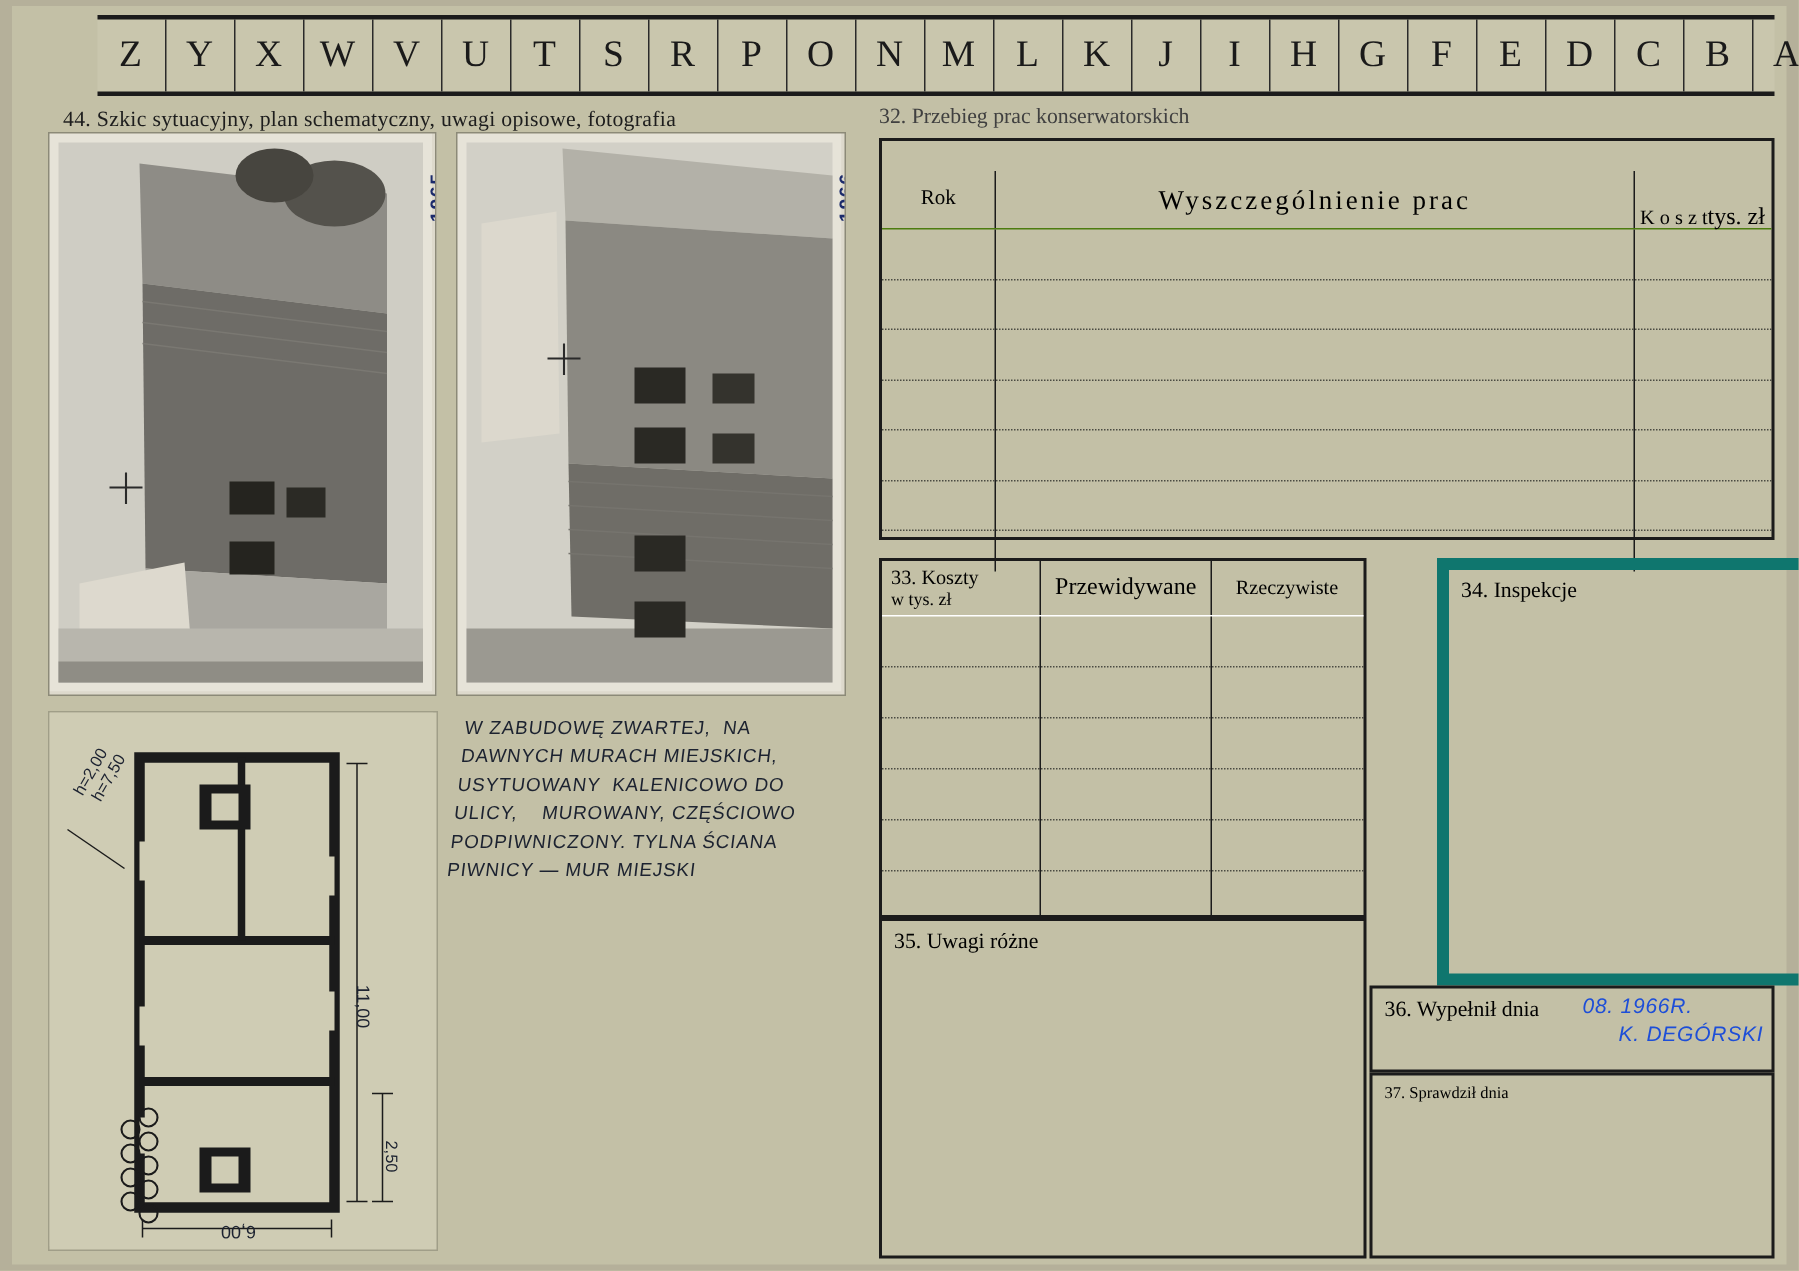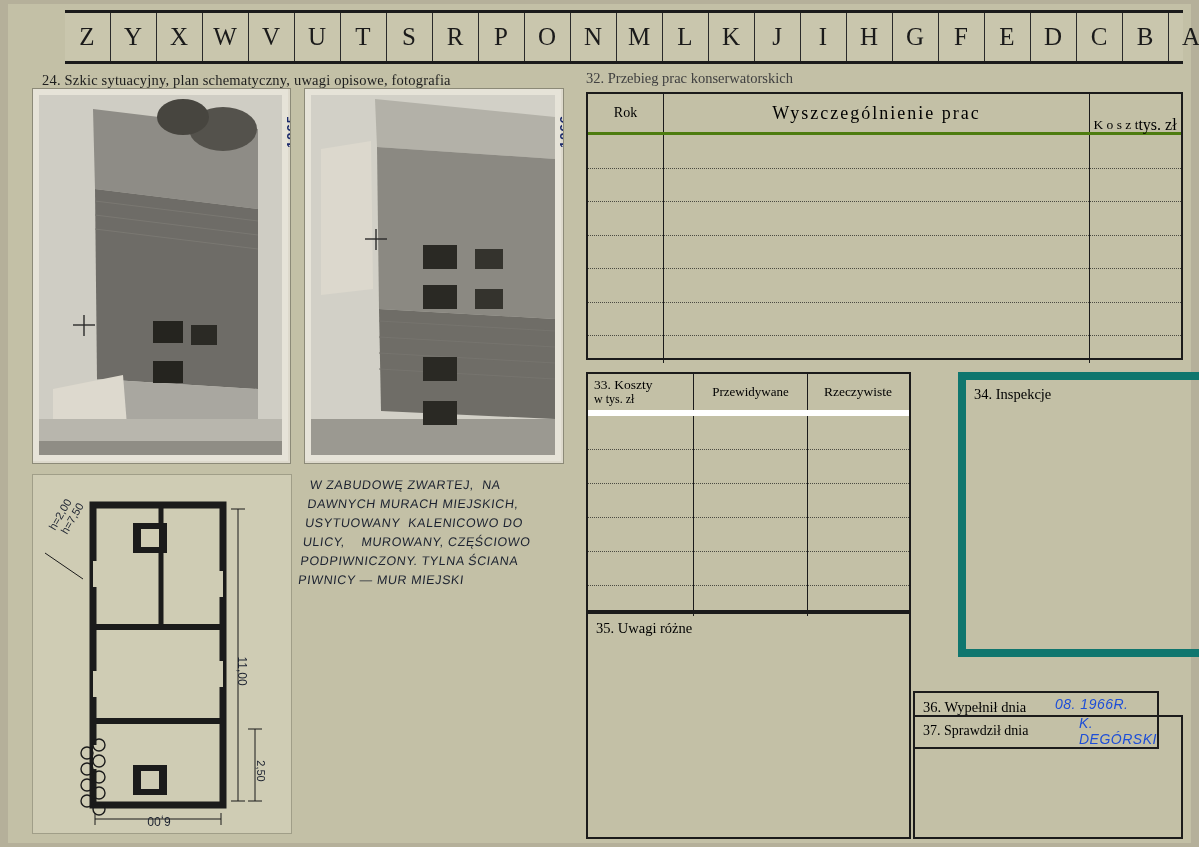--- a/index.html
+++ b/index.html
@@ -71,21 +71,21 @@
   }
   .sec-label{
     font-size:14.5px;color:#404040;
   }
   .tbl32{
     position:absolute;left:578px;top:88px;width:597px;height:268px;
     border:2px solid #1b1b1b;
     box-sizing:border-box;
   }
   .t32-head{
-    position:relative;height:38px;border-bottom:3px solid #4d7c0f;
+    position:relative;height:38px;border-bottom:1px solid #4d7c0f;margin-top:20px;
   }
   .t32-col-rok{
     position:absolute;left:0;top:0;width:75px;height:100%;
     display:flex;align-items:center;justify-content:center;font-size:14px;
   }
   .t32-col-wys{
     position:absolute;left:75px;top:0;width:425px;height:100%;
     border-left:1px solid #1b1b1b;border-right:1px solid #1b1b1b;
     display:flex;align-items:center;justify-content:center;
     font-size:18px;letter-spacing:2px;
@@ -104,30 +104,30 @@
   .vline{
     position:absolute;top:0;bottom:0;width:0;border-left:1px solid #1b1b1b;
   }
   .v1{left:75px;}
   .v2{left:501px;}
   
   .tbl33{
     position:absolute;left:578px;top:368px;width:325px;height:240px;
     border:2px solid #1b1b1b;box-sizing:border-box;
   }
-  .t33-head{height:36px;position:relative;border-bottom:6px solid #ffffff;}
+  .t33-head{height:36px;position:relative;border-bottom:1px solid #ffffff;}
   .t33-c1{
     position:absolute;left:0;top:0;width:105px;height:100%;
     padding:3px 0 0 6px;box-sizing:border-box;font-size:13.5px;line-height:15px;
   }
   .t33-c1 .sub{font-size:12px;}
   .t33-c2{
     position:absolute;left:105px;top:0;width:113px;height:100%;
     border-left:1px solid #1b1b1b;border-right:1px solid #1b1b1b;
-    display:flex;align-items:center;justify-content:center;font-size:13px;
+    display:flex;align-items:center;justify-content:center;font-size:16px;
   }
   .t33-c3{
     position:absolute;left:219px;top:0;right:0;height:100%;
     display:flex;align-items:center;justify-content:center;font-size:13.5px;
   }
   .t33-body{position:relative;height:200px;}
   .t33-row{height:33px;border-bottom:1px dotted #4b4b42;}
   .t33-row:last-child{border-bottom:none;}
   .v33a{left:105px;}
   .v33b{left:219px;}
@@ -135,28 +135,28 @@
     position:absolute;left:950px;top:368px;width:270px;height:285px;
     border:8px solid #0f766e;box-sizing:border-box;padding:6px 0 0 8px;
     font-size:14.5px;
   }
   .sec35{
     position:absolute;left:578px;top:608px;width:325px;height:227px;
     border:2px solid #1b1b1b;box-sizing:border-box;padding:6px 0 0 8px;
     font-size:14.5px;
   }
   .sec36{
-    position:absolute;left:905px;top:687px;width:246px;height:58px;
+    position:absolute;left:905px;top:653px;width:270px;height:58px;
     border:2px solid #1b1b1b;box-sizing:border-box;padding:6px 0 0 8px;
     font-size:14.5px;
   }
   .sec37{
     position:absolute;left:905px;top:711px;width:270px;height:124px;
     border:2px solid #1b1b1b;box-sizing:border-box;padding:6px 0 0 8px;
-    font-size:14px;
+    font-size:11px;
   }
   .hand{
     font-family:"Liberation Sans", sans-serif;
     font-style:italic;font-size:14px;color:#1d4ed8;letter-spacing:.5px;
   }
   .hand.l1{position:absolute;left:140px;top:3px;}
   .hand.l2{position:absolute;left:118px;top:22px;margin-left:46px;}
 </style>
 </head>
 <body>
@@ -186,21 +186,21 @@
         <div class="alpha-cell">G</div>
         <div class="alpha-cell">F</div>
         <div class="alpha-cell">E</div>
         <div class="alpha-cell">D</div>
         <div class="alpha-cell">C</div>
         <div class="alpha-cell">B</div>
         <div class="alpha-cell">A</div>
       </div>
   </div>
 
-  <div class="sec31-title">24. Szkic sytuacyjny, plan schematyczny, uwagi opisowe, fotografia</div>
+  <div class="sec31-title">44. Szkic sytuacyjny, plan schematyczny, uwagi opisowe, fotografia</div>
 
   <div class="photo photo1">
     <svg width="255" height="372" viewBox="0 0 255 372">
       <rect x="0" y="0" width="255" height="372" fill="#e6e3d8"></rect>
 
       <rect x="6" y="6" width="243" height="360" fill="#cfcdc4"></rect>
 
       <polygon points="60,20 225,40 225,120 62,100" fill="#8e8c86"></polygon>
       <polygon points="62,100 225,120 225,300 64,290" fill="#6e6c67"></polygon>
       <polygon points="64,290 225,300 225,360 66,350" fill="#a9a7a0"></polygon>

